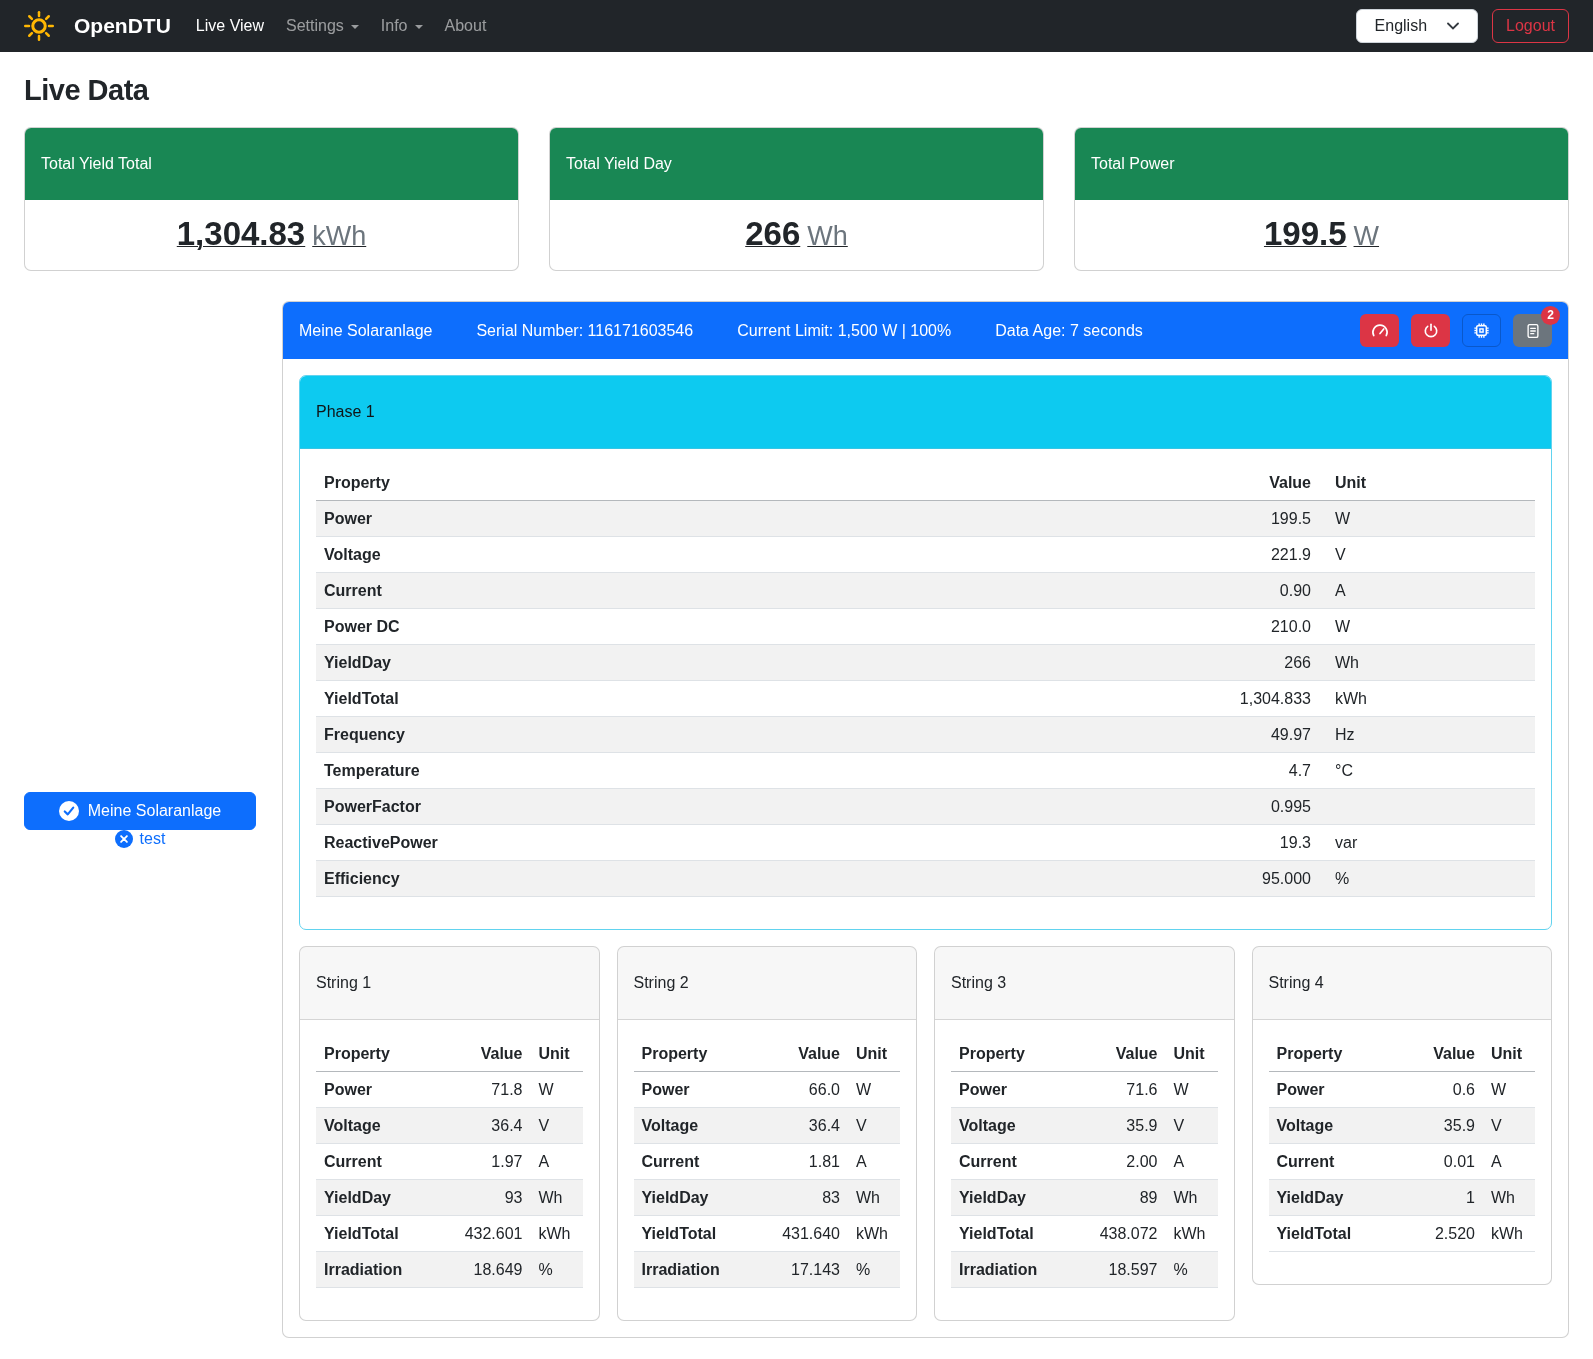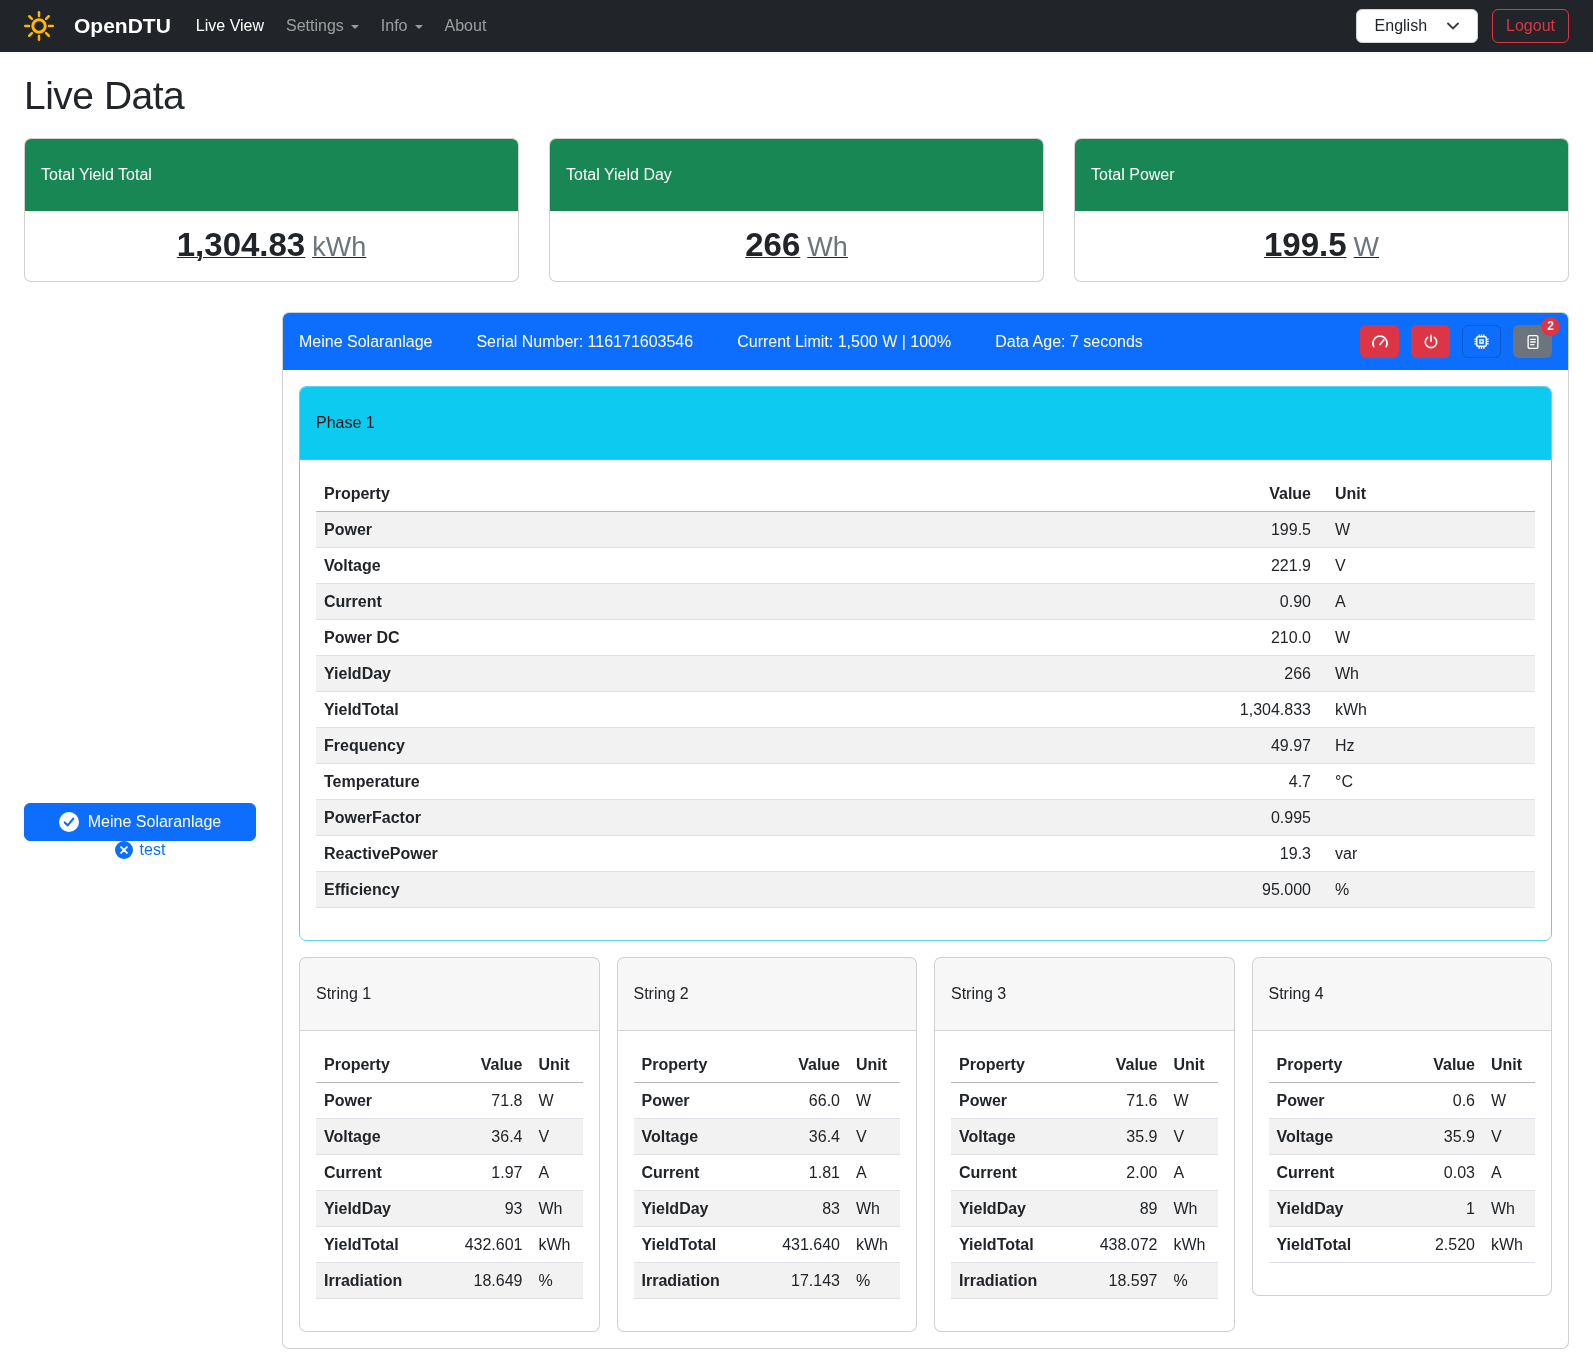--- a/index.html
+++ b/index.html
@@ -14,21 +14,21 @@
   .brand { display:flex; align-items:center; gap:20px; color:#fff; font-size:21px; font-weight:700; margin-right:14px; cursor:pointer; }
   .nav-links { display:flex; align-items:center; flex:1; }
   .nav-link { color:rgba(255,255,255,.55); padding:8px 11px; cursor:pointer; display:flex; align-items:center; gap:7px; text-decoration:none; }
   .nav-link.active { color:#fff; }
   .caret { width:0; height:0; border-top:4px solid currentColor; border-left:4px solid transparent; border-right:4px solid transparent; display:inline-block; margin-top:2px; }
   .lang-select { background:#fff; border:1px solid #ced4da; border-radius:6px; padding:7px 18px; display:flex; align-items:center; gap:20px; color:#212529; cursor:pointer; }
   .logout-btn { margin-left:14px; background:transparent; border:1px solid #dc3545; color:#dc3545; border-radius:6px; padding:7px 13px; font-size:16px; cursor:pointer; font-family:inherit; }
 
   
   .container { padding: 6px 24px 26px; }
-  .page-title { font-size:39px; font-weight:400; margin:16px 0 20px; letter-spacing:-.5px; }
+  .page-title { font-size:29px; font-weight:700; margin:16px 0 20px; letter-spacing:-.5px; }
 
   .card { background:#fff; border:1px solid rgba(0,0,0,.18); border-radius:7px; }
   .card-header { padding:27px 16px; border-bottom:1px solid rgba(0,0,0,.14); border-radius:6px 6px 0 0; }
 
   .summary-grid { display:grid; grid-template-columns:repeat(3,1fr); gap:30px; margin-bottom:30px; }
   .summary-card .card-header { background:#198754; color:#fff; border-bottom:none; }
   .summary-card .card-body { padding:15px 16px 17px; text-align:center;text-decoration:underline; }
   .summary-value { font-size:33px; font-weight:700; }
   .summary-unit  { font-size:27px; color:#6c757d; font-weight:400; margin-left:7px; }
 
@@ -427,21 +427,21 @@
                       <td class="val">0.6</td>
                       <td class="unit">W</td>
                     </tr>
                     <tr>
                       <th class="prop">Voltage</th>
                       <td class="val">35.9</td>
                       <td class="unit">V</td>
                     </tr>
                     <tr>
                       <th class="prop">Current</th>
-                      <td class="val">0.03</td>
+                      <td class="val">0.01</td>
                       <td class="unit">A</td>
                     </tr>
                     <tr>
                       <th class="prop">YieldDay</th>
                       <td class="val">1</td>
                       <td class="unit">Wh</td>
                     </tr>
                     <tr>
                       <th class="prop">YieldTotal</th>
                       <td class="val">2.520</td>

